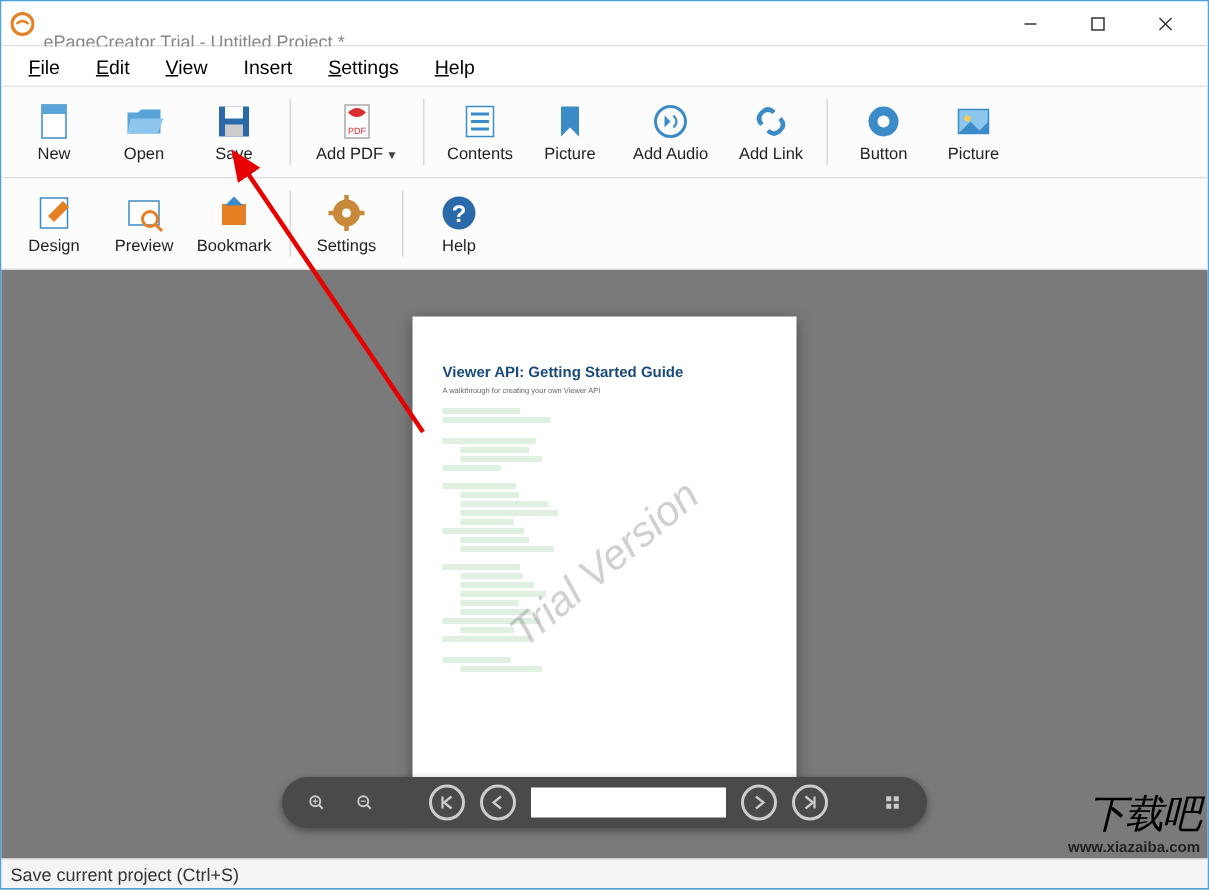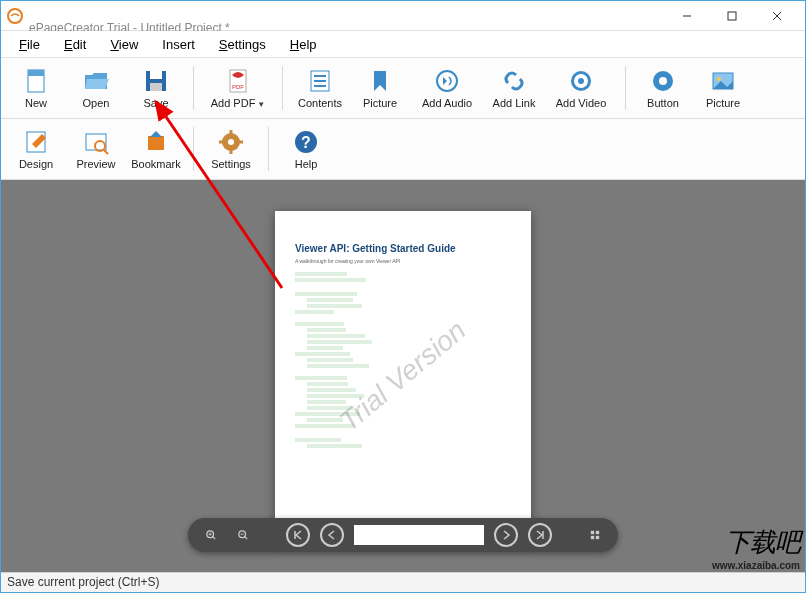--- a/index.html
+++ b/index.html
@@ -27,21 +27,21 @@
 .page h1 { font-size: 10px; color: #1a4a7a; margin-bottom: 4px; margin-top: 16px; }
 .page .sub { font-size: 5px; color: #666; margin-bottom: 8px; }
 .page .line { height: 4px; background: linear-gradient(90deg, #e0f0e0 60%, transparent 60%); margin: 2px 0; width: var(--w, 80%); }
 .page .indent { margin-left: 12px; }
 .watermark { position: absolute; top: 50%; left: 50%; transform: translate(-50%,-50%) rotate(-40deg); font-size: 28px; color: rgba(120,120,120,0.35); font-style: italic; pointer-events: none; white-space: nowrap; }
 .playerbar { position: absolute; bottom: 20px; left: 50%; transform: translateX(-50%); height: 34px; background: #4a4a4a; border-radius: 17px; display: flex; align-items: center; padding: 0 12px; gap: 10px; box-shadow: 0 2px 6px rgba(0,0,0,0.4); }
 .pbtn { width: 24px; height: 24px; border: 2px solid #ccc; border-radius: 50%; display: flex; align-items: center; justify-content: center; cursor: pointer; color: #ccc; }
 .pbtn.noborder { border: none; width: 22px; }
 .pbtn svg { width: 10px; height: 10px; fill: #ccc; }
 .pinput { width: 130px; height: 20px; background: #fff; border: none; font-size: 11px; padding: 0 4px; }
-.statusbar { height: 20px; background: #f4f4f4; border-top: 1px solid #d0d0d0; font-size: 12px; color: #333; padding: 2px 6px; display: flex; align-items: flex-start; }
+.statusbar { height: 20px; background: #f4f4f4; border-top: 1px solid #d0d0d0; font-size: 12px; color: #333; padding: 2px 6px; display: flex; align-items: center; }
 .arrow { position: absolute; top: 98px; left: 152px; pointer-events: none; z-index: 50; }
 .branding { position: absolute; right: 6px; bottom: 22px; text-align: right; z-index: 40; }
 .branding .big { font-size: 26px; font-weight: 400; color: #000; font-style: italic; letter-spacing: -1px; }
 .branding .url { font-size: 10px; color: #222; font-weight: bold; }
 </style>
 </head>
 <body>
 
 <div class="window">
 
@@ -151,30 +151,20 @@
       <span>Add Audio</span>
     </div>
     <div class="tbtn">
       <div class="ic">
           <svg viewBox="0 0 28 28">
             <path d="M8 16 Q4 12 8 8 Q12 4 16 8" fill="none" stroke="#3a8bc8" stroke-width="3"></path>
             <path d="M12 20 Q16 24 20 20 Q24 16 20 12" fill="none" stroke="#3a8bc8" stroke-width="3"></path>
           </svg>
         </div>
       <span>Add Link</span>
-    </div>
-    <div class="tbtn wide">
-      <div class="ic">
-          <svg viewBox="0 0 28 28">
-            <circle cx="14" cy="14" r="10" fill="#3a8bc8"></circle>
-            <circle cx="14" cy="14" r="7" fill="#fff"></circle>
-            <circle cx="14" cy="14" r="3" fill="#3a8bc8"></circle>
-          </svg>
-        </div>
-      <span>Add Video</span>
     </div>
     <div class="sep"></div>
     <div class="tbtn">
       <div class="ic">
           <svg viewBox="0 0 28 28">
             <circle cx="14" cy="14" r="10" fill="#3a8bc8"></circle>
             <circle cx="14" cy="14" r="4" fill="#fff"></circle>
           </svg>
         </div>
       <span>Button</span>

